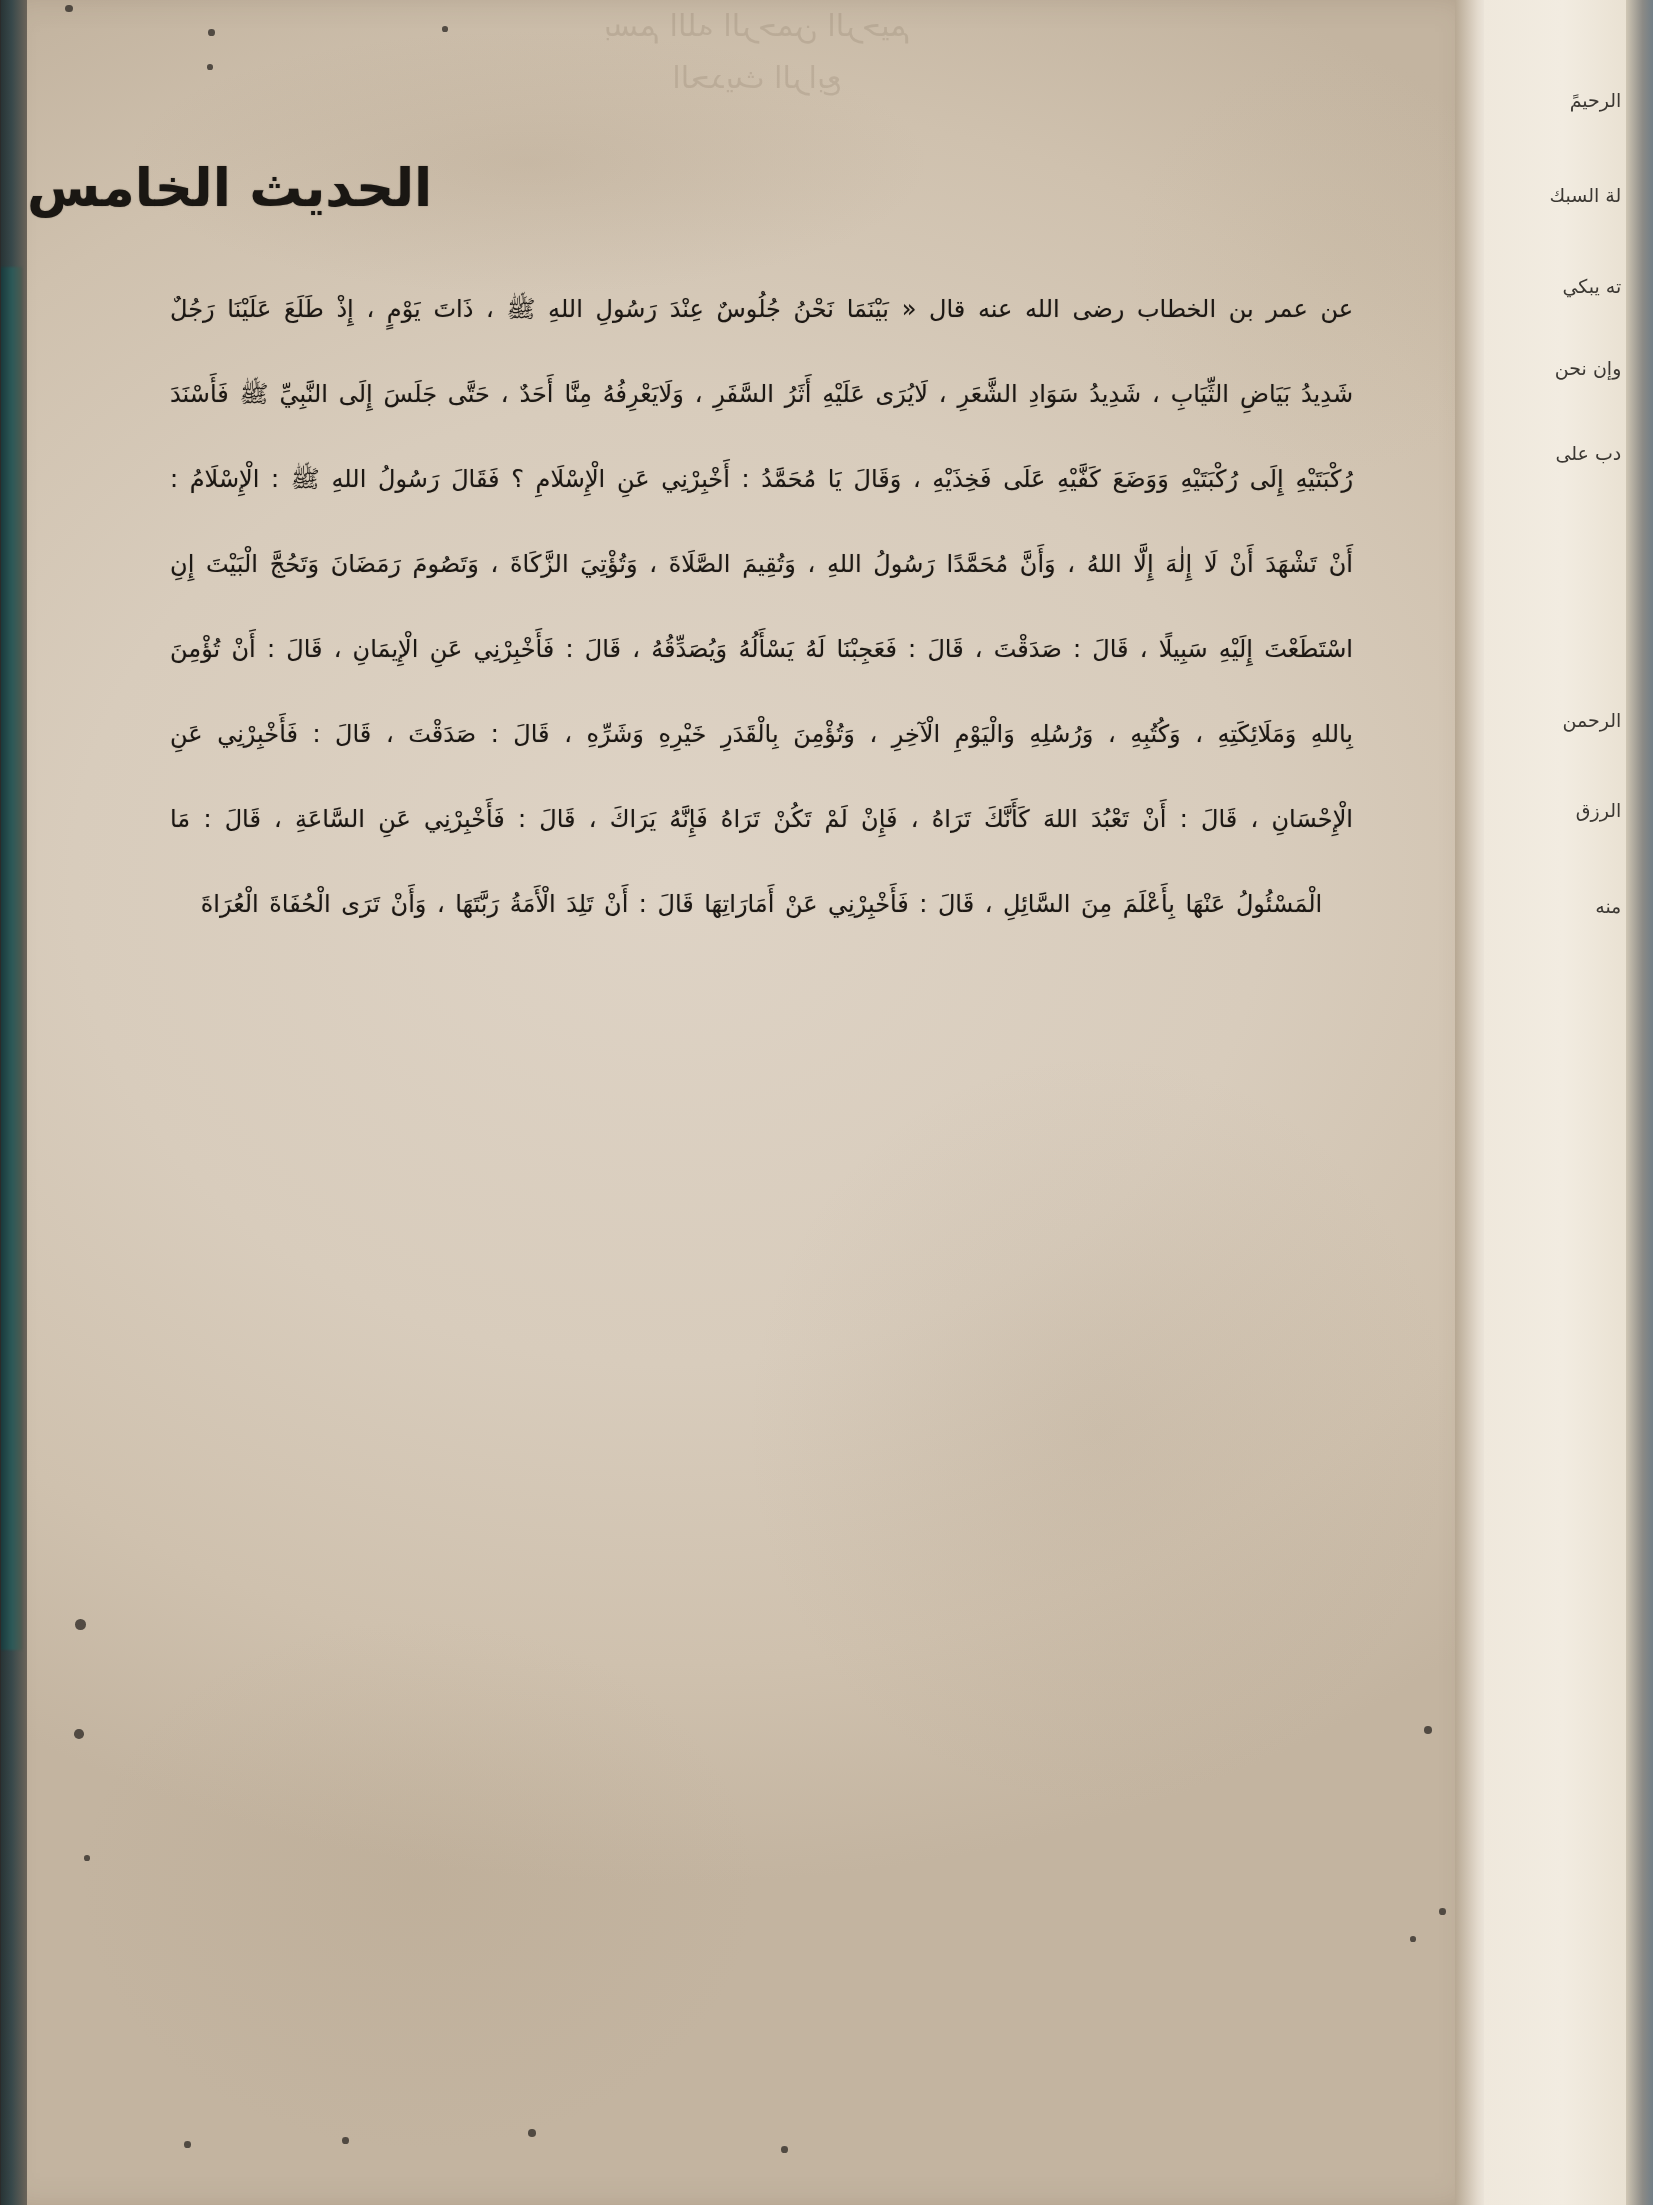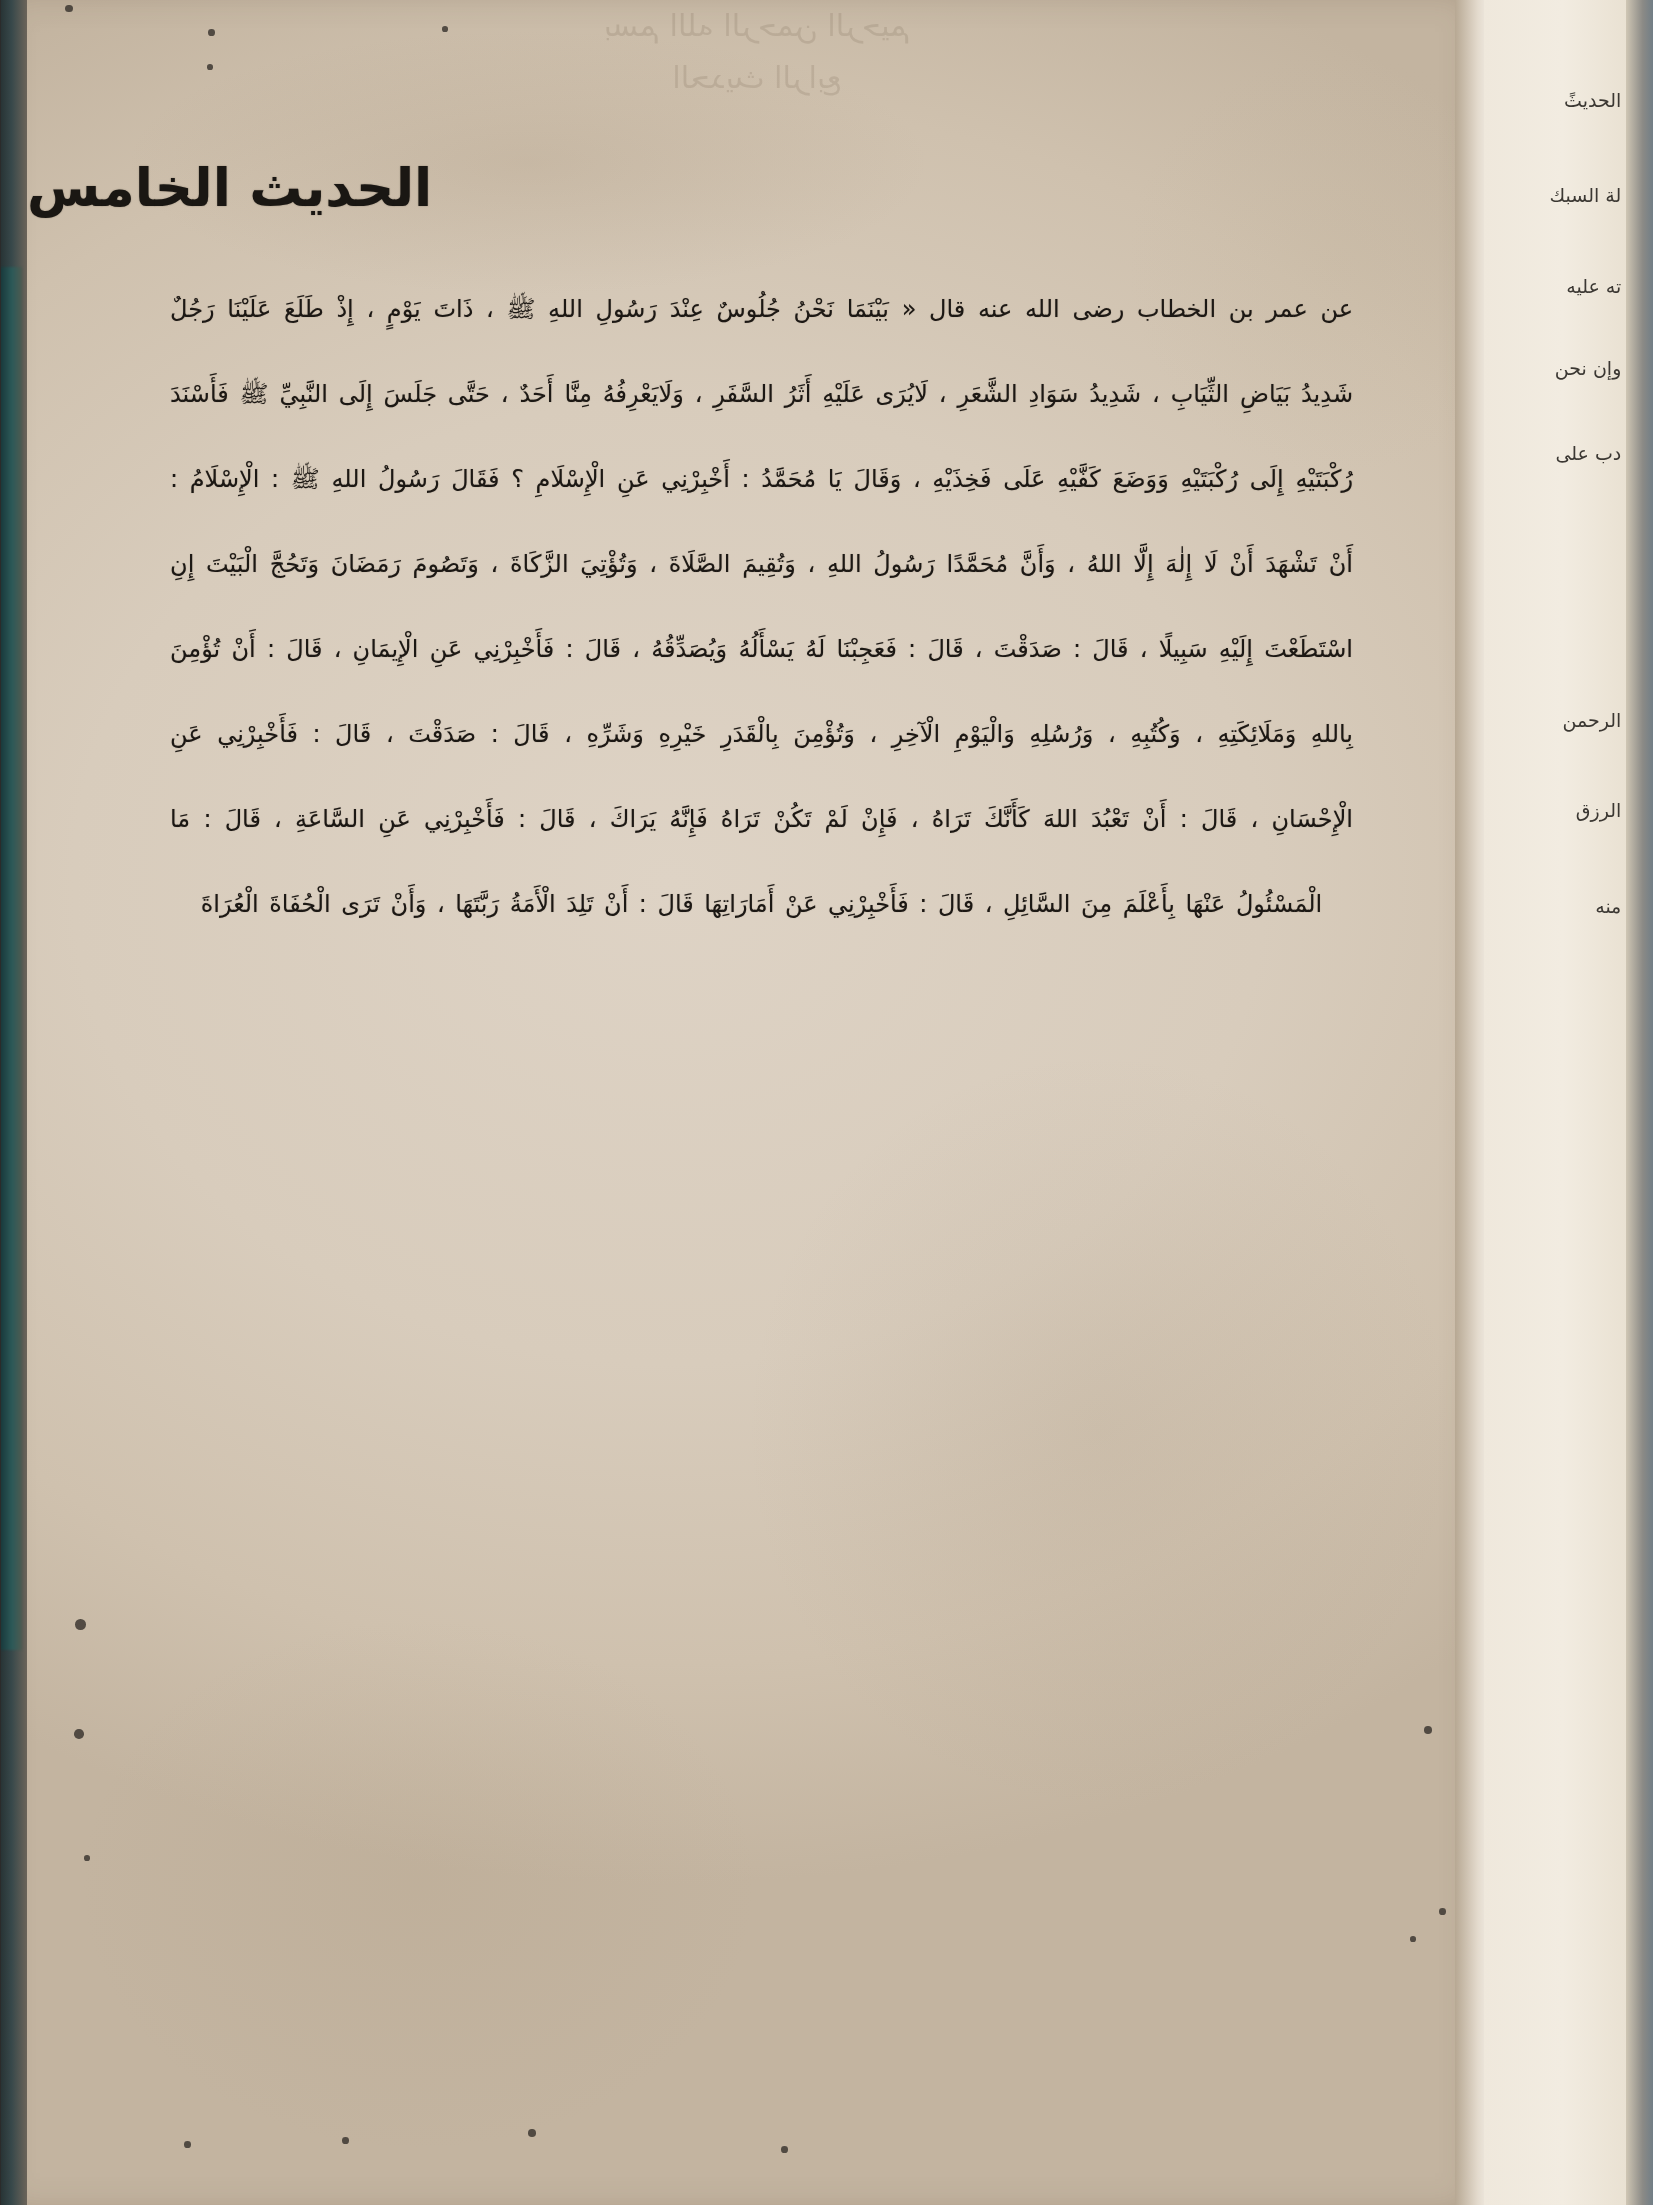--- a/index.html
+++ b/index.html
@@ -200,23 +200,23 @@
     <div class="speck" style="left:501px;top:2129px; width:7.6px; height:7.6px;"></div>
     <div class="speck" style="left:315px; top:2137px; width:6.7px; height:6.7px;"></div>
     <div class="speck" style="left:157px; top:2141px; width:6.7px; height:6.7px;"></div>
     <div class="speck" style="left:754px;top:2146px; width:6.7px; height:6.7px;"></div>
     <div class="speck" style="left:57px; top:1855px; width:5.7px; height:5.7px;"></div>
   </div>
 
   <div class="gutter"></div>
 
   <div class="page-right">
-    <div class="right-frag" style="top: 91px;">الحديثً</div>
+    <div class="right-frag" style="top: 91px;">الرحيمً</div>
     <div class="right-frag" style="top: 186px; margin-left: 20px;">لة السبك</div>
-    <div class="right-frag" style="top: 277px;">ته عليه</div>
+    <div class="right-frag" style="top: 277px;">ته يبكي</div>
     <div class="right-frag" style="top: 359px;">وإن نحن</div>
     <div class="right-frag" style="top: 444px;">دب على</div>
     <div class="right-frag" style="top: 711px;">الرحمن</div>
     <div class="right-frag" style="top: 801px;">الرزق</div>
     <div class="right-frag" style="top: 897px; font-family: Liberation Serif, serif;">منه</div>
   </div>
 
   <div class="edge-shadow"></div>
 
 </div>

